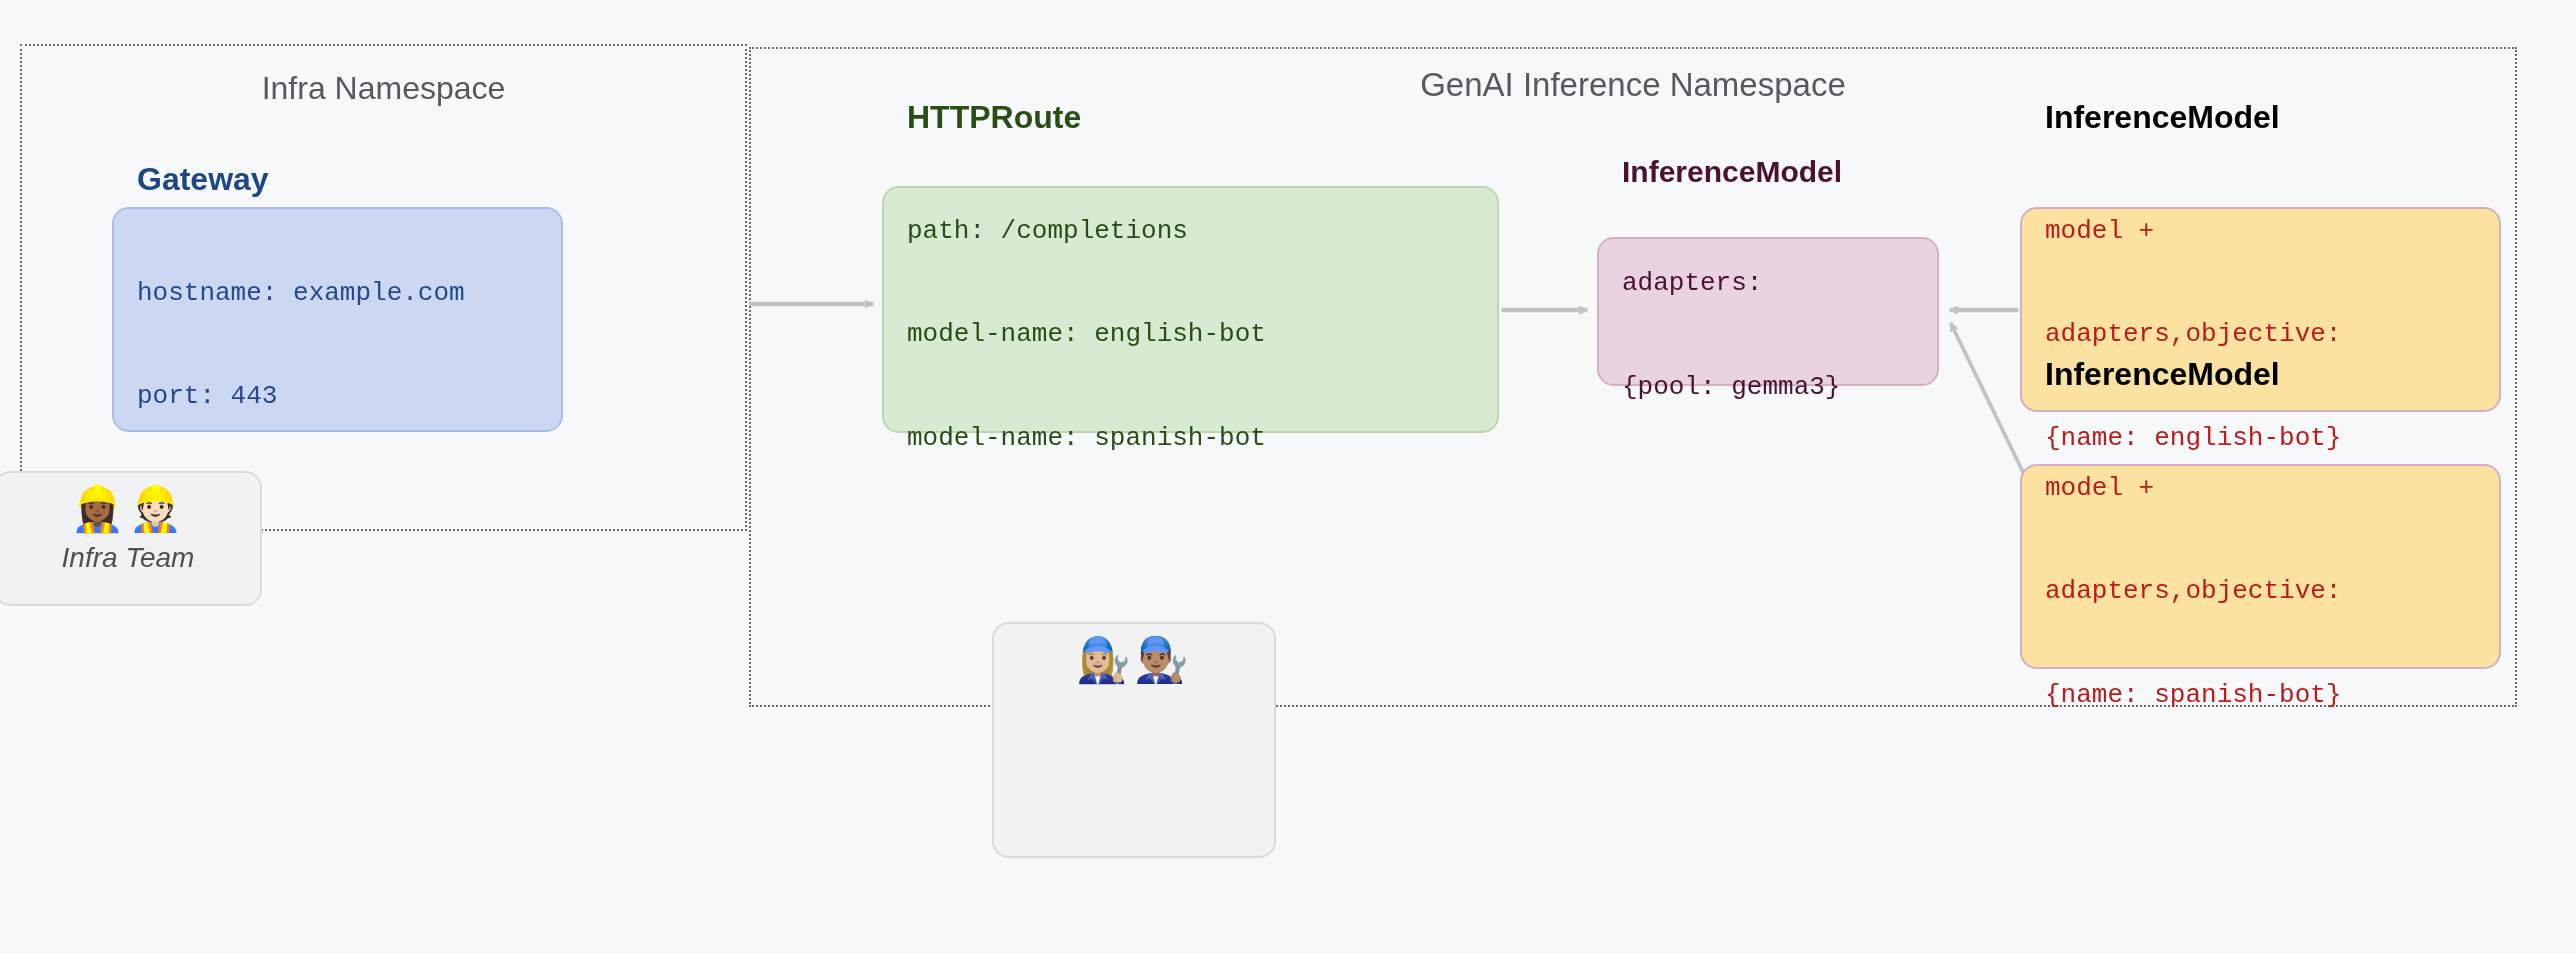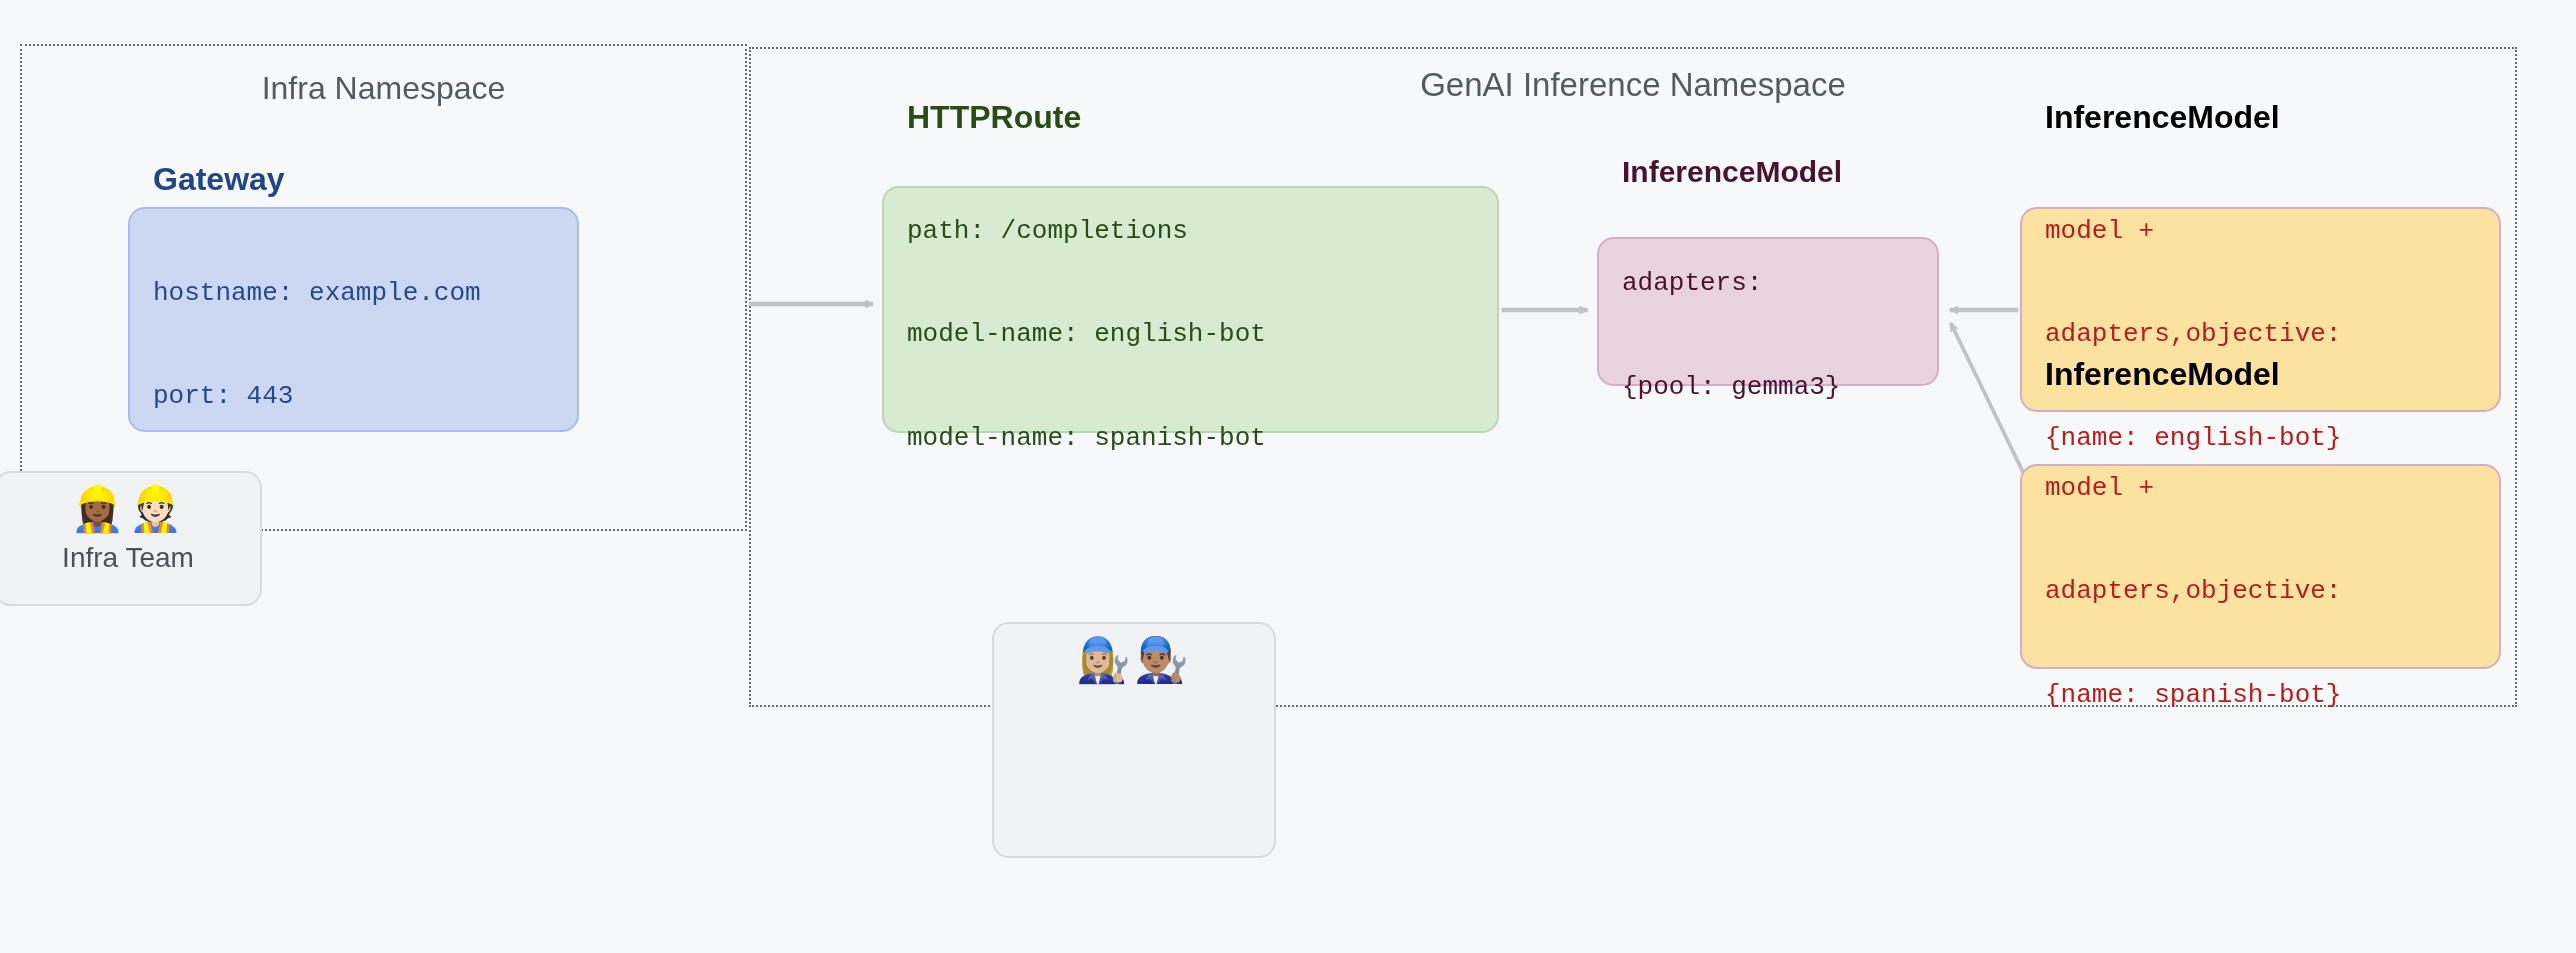--- a/index.html
+++ b/index.html
@@ -60,21 +60,21 @@
   .card .card-lines {
     font-family: "Liberation Mono", monospace;
     font-size: 26px;
     line-height: 1.33;
     white-space: pre;
   }
   .card .card-lines div { white-space: pre; }
 
   #card-gateway {
     left: 112px; top: 207px; width: 451px; height: 225px;
-    background: #ccd8f2; border-color: #a8bde8; margin-left: 16px;
+    background: #ccd8f2; border-color: #a8bde8;
   }
   #card-gateway .card-title { color: #1f4788; }
   #card-gateway .card-lines { color: #234a8a; }
 
   #card-httproute {
     left: 882px; top: 186px; width: 617px; height: 247px;
     background: #d9ead3; border-color: #bcd7b0;
   }
   #card-httproute .card-title { color: #274e13; }
   #card-httproute .card-lines { color: #274e13; }
@@ -114,20 +114,21 @@
     white-space: nowrap;
     font-family: "DejaVu Sans", sans-serif;
   }
   .team-label {
     margin-top: 10.6px;
     font-size: 28px;
     color: #4d5156;
     text-align: center;
     line-height: 1.18;
     font-family: "Liberation Sans", sans-serif;
+    font-style: italic;
   }
   #team-infra  { left: -6px;   top: 471px; width: 268px; height: 135px; }
   #team-genai  { left: 992px; top: 622px; width: 284px; height: 236px; }
 
   
   .conn { position: absolute; pointer-events: none; }
   .conn svg { display: block; overflow: visible; }
 </style>
 </head>
 <body>

